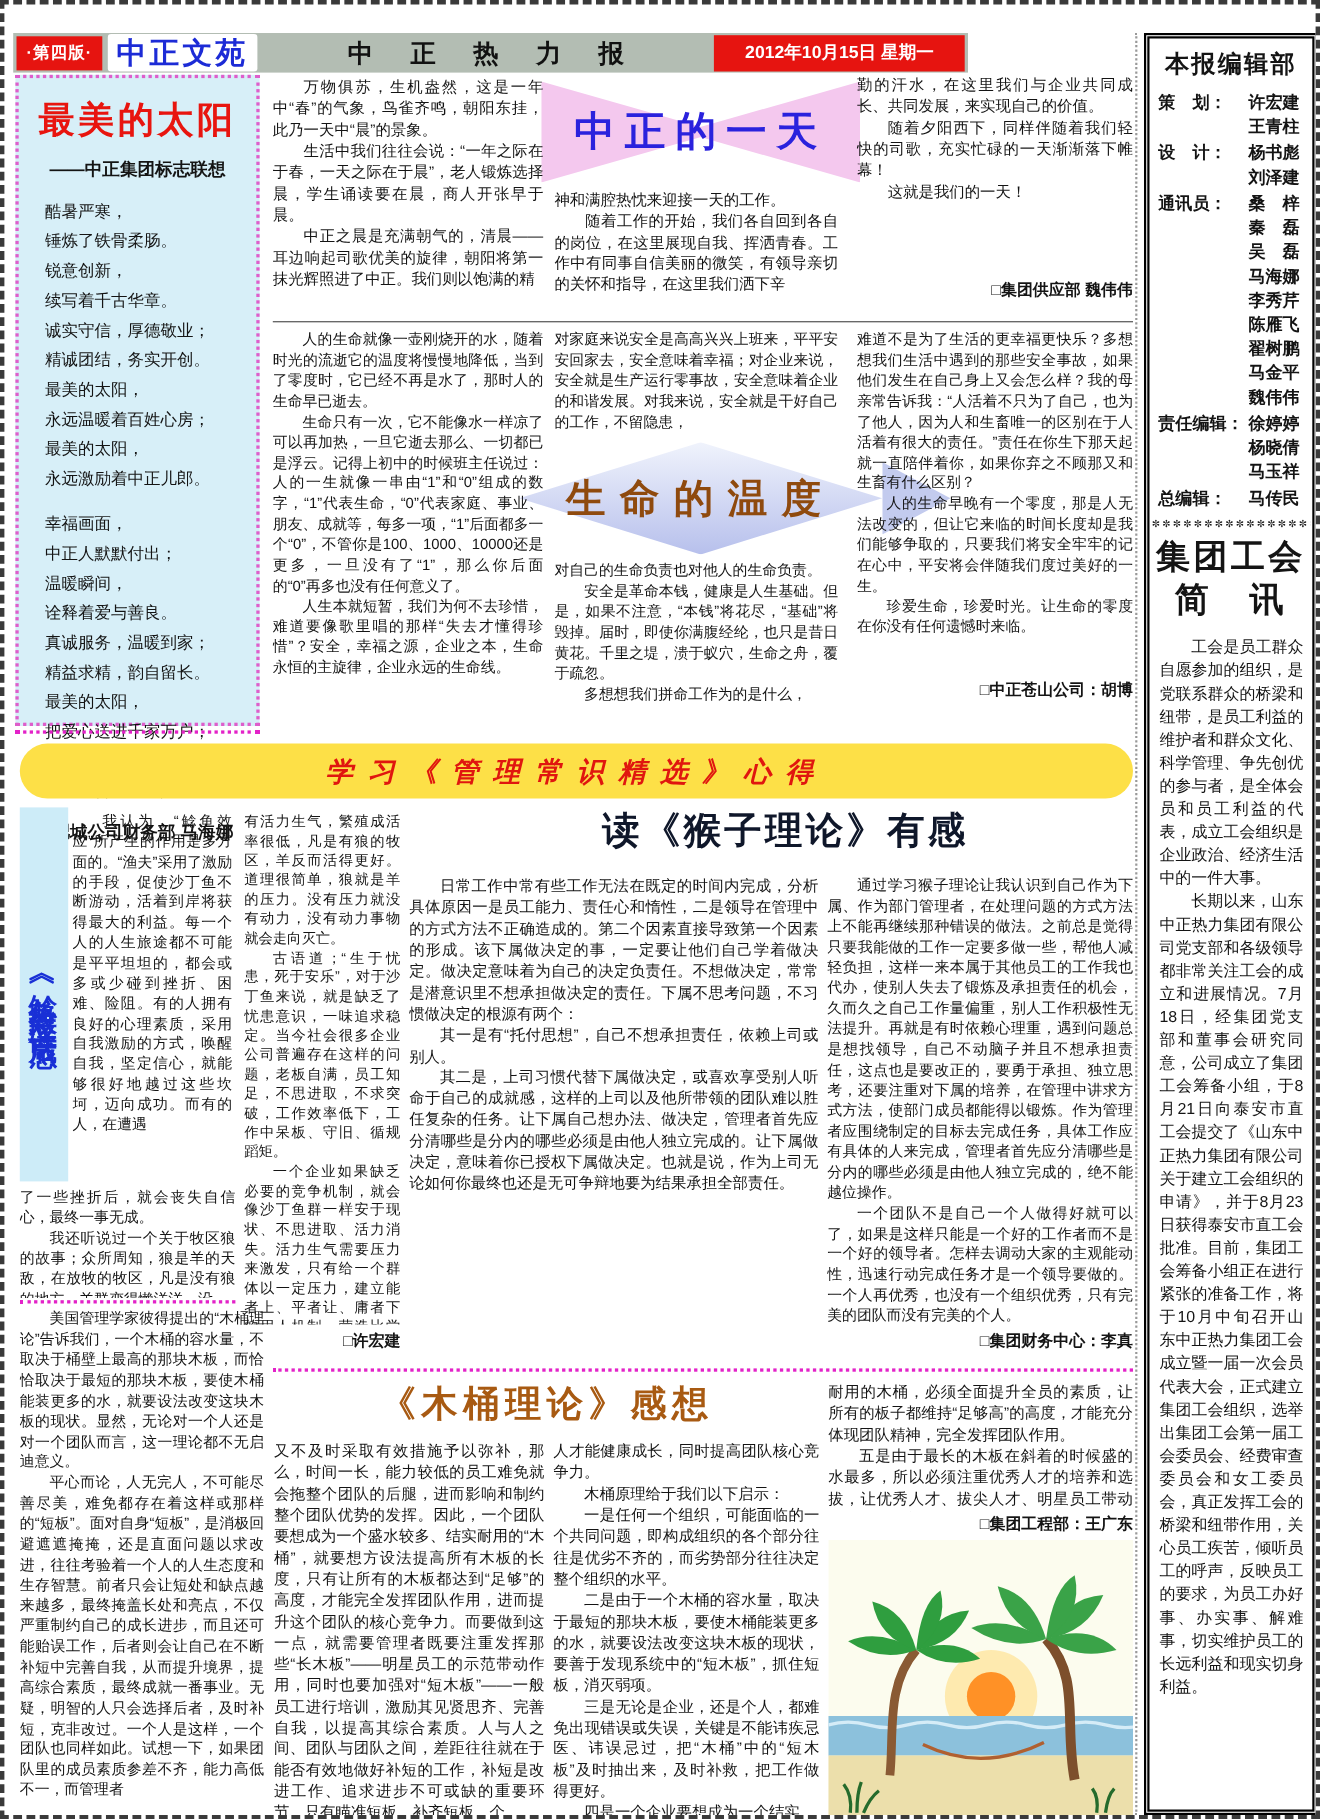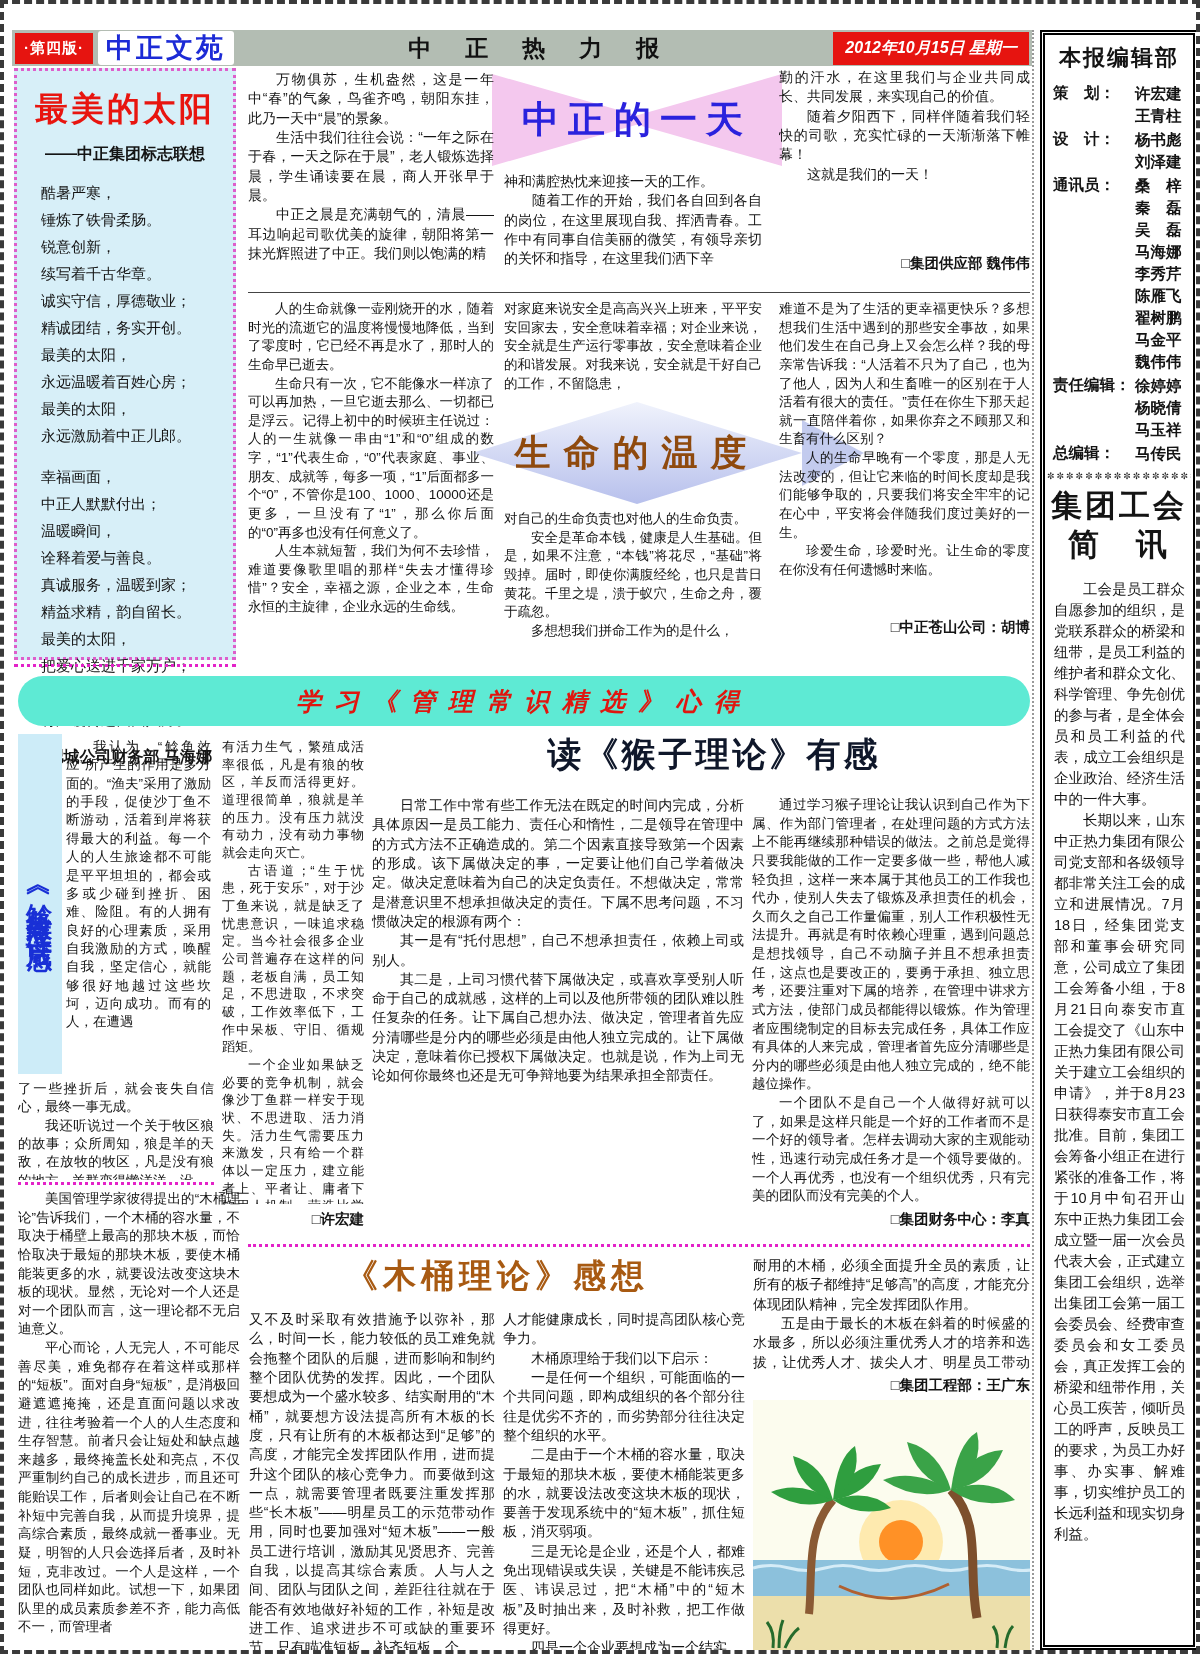--- a/index.html
+++ b/index.html
@@ -1,28 +1,28 @@
 <!DOCTYPE html>
 <html><head>
 <meta charset="utf-8">
 <style>
   html,body{margin:0;padding:0;background:#e9e9e9;}
   .page{position:relative;width:1200px;height:1654px;margin:0 auto;background:#fff;
         font-family:"Liberation Sans",sans-serif;color:#141414;box-sizing:border-box;
         border:4px dashed #3a3a3a;overflow:hidden;}
   .abs{position:absolute;}
   
-  .topbar{left:8px;top:26px;width:1020px;height:36px;background:#b3bdb3;display:flex;align-items:center;}
+  .topbar{left:8px;top:26px;width:868px;height:36px;background:#b3bdb3;display:flex;align-items:center;}
   .redbox{background:#e61410;color:#fff;font-weight:bold;white-space:nowrap;}
   .edition{font-size:15px;padding:6px 9px;margin-left:3px;letter-spacing:1px;}
   .wenyuan{background:#fff;color:#1c2bd6;font-weight:900;font-size:27px;letter-spacing:3px;
            padding:0 8px;margin-left:5px;border-radius:3px;line-height:34px;}
   .masthead{flex:1;text-align:center;font-family:"Liberation Serif",serif;font-weight:bold;
             font-size:23px;letter-spacing:34px;text-indent:34px;color:#111;}
-  .datebox{font-size:16px;padding:6px 12px;margin-right:3px;font-style:italic;}
+  .datebox{font-size:16px;padding:6px 28px;margin-right:3px;}
   
   .col{font-size:14px;line-height:1.38;text-align:justify;overflow:hidden;}
   .col p{margin:0;text-indent:2em;}
   .col p.noind{text-indent:0;}
   .byline{font-weight:bold;text-align:right;font-size:14.5px;white-space:nowrap;}
   .rule{border-top:1.5px solid #444;}
   .pinksep{border-top:3px dotted #e322c8;}
   
   .poembox{left:10px;top:64px;width:222px;height:592px;background:#d7eff8;
            border:3px dotted #de5ecb;box-sizing:border-box;text-align:center;}
@@ -40,21 +40,21 @@
              letter-spacing:9px;white-space:nowrap;}
   
   .temp-head{left:468px;top:398px;width:330px;height:102px;display:flex;align-items:center;justify-content:center;}
   .diamond{position:absolute;inset:0;background:linear-gradient(180deg,#f0f3fc 0%,#b7c0ec 100%);
            clip-path:polygon(50% 0,100% 50%,50% 100%,0 50%);}
   .tail{position:absolute;right:-62px;top:18px;width:62px;height:66px;background:#c3cbee;
         clip-path:polygon(0 0,100% 50%,0 100%);}
   .temp-title{position:relative;z-index:1;color:#8f4a0e;font-size:36px;font-weight:900;
               letter-spacing:13px;white-space:nowrap;font-family:"Liberation Serif",serif;}
   
-  .banner{left:14px;top:672px;width:1012px;height:50px;background:#5eead4;border-radius:26px;
+  .banner{left:14px;top:672px;width:1012px;height:50px;background:#fde047;border-radius:26px;
           display:flex;align-items:center;justify-content:center;}
   .banner span{color:#e0160f;font-size:25px;font-weight:900;letter-spacing:13px;font-style:italic;}
   
   .cat-strip{left:14px;top:730px;width:44px;height:340px;background:#cdecf8;display:flex;
              align-items:center;justify-content:center;}
   .cat-title{writing-mode:vertical-rl;color:#1930d6;font-size:26px;font-weight:900;letter-spacing:6px;}
   .cat-col{font-size:13.5px;line-height:1.36;}
   
   .monkey-head{left:470px;top:728px;width:480px;text-align:center;color:#0f172a;
                font-size:34px;font-weight:900;letter-spacing:3px;white-space:nowrap;}

